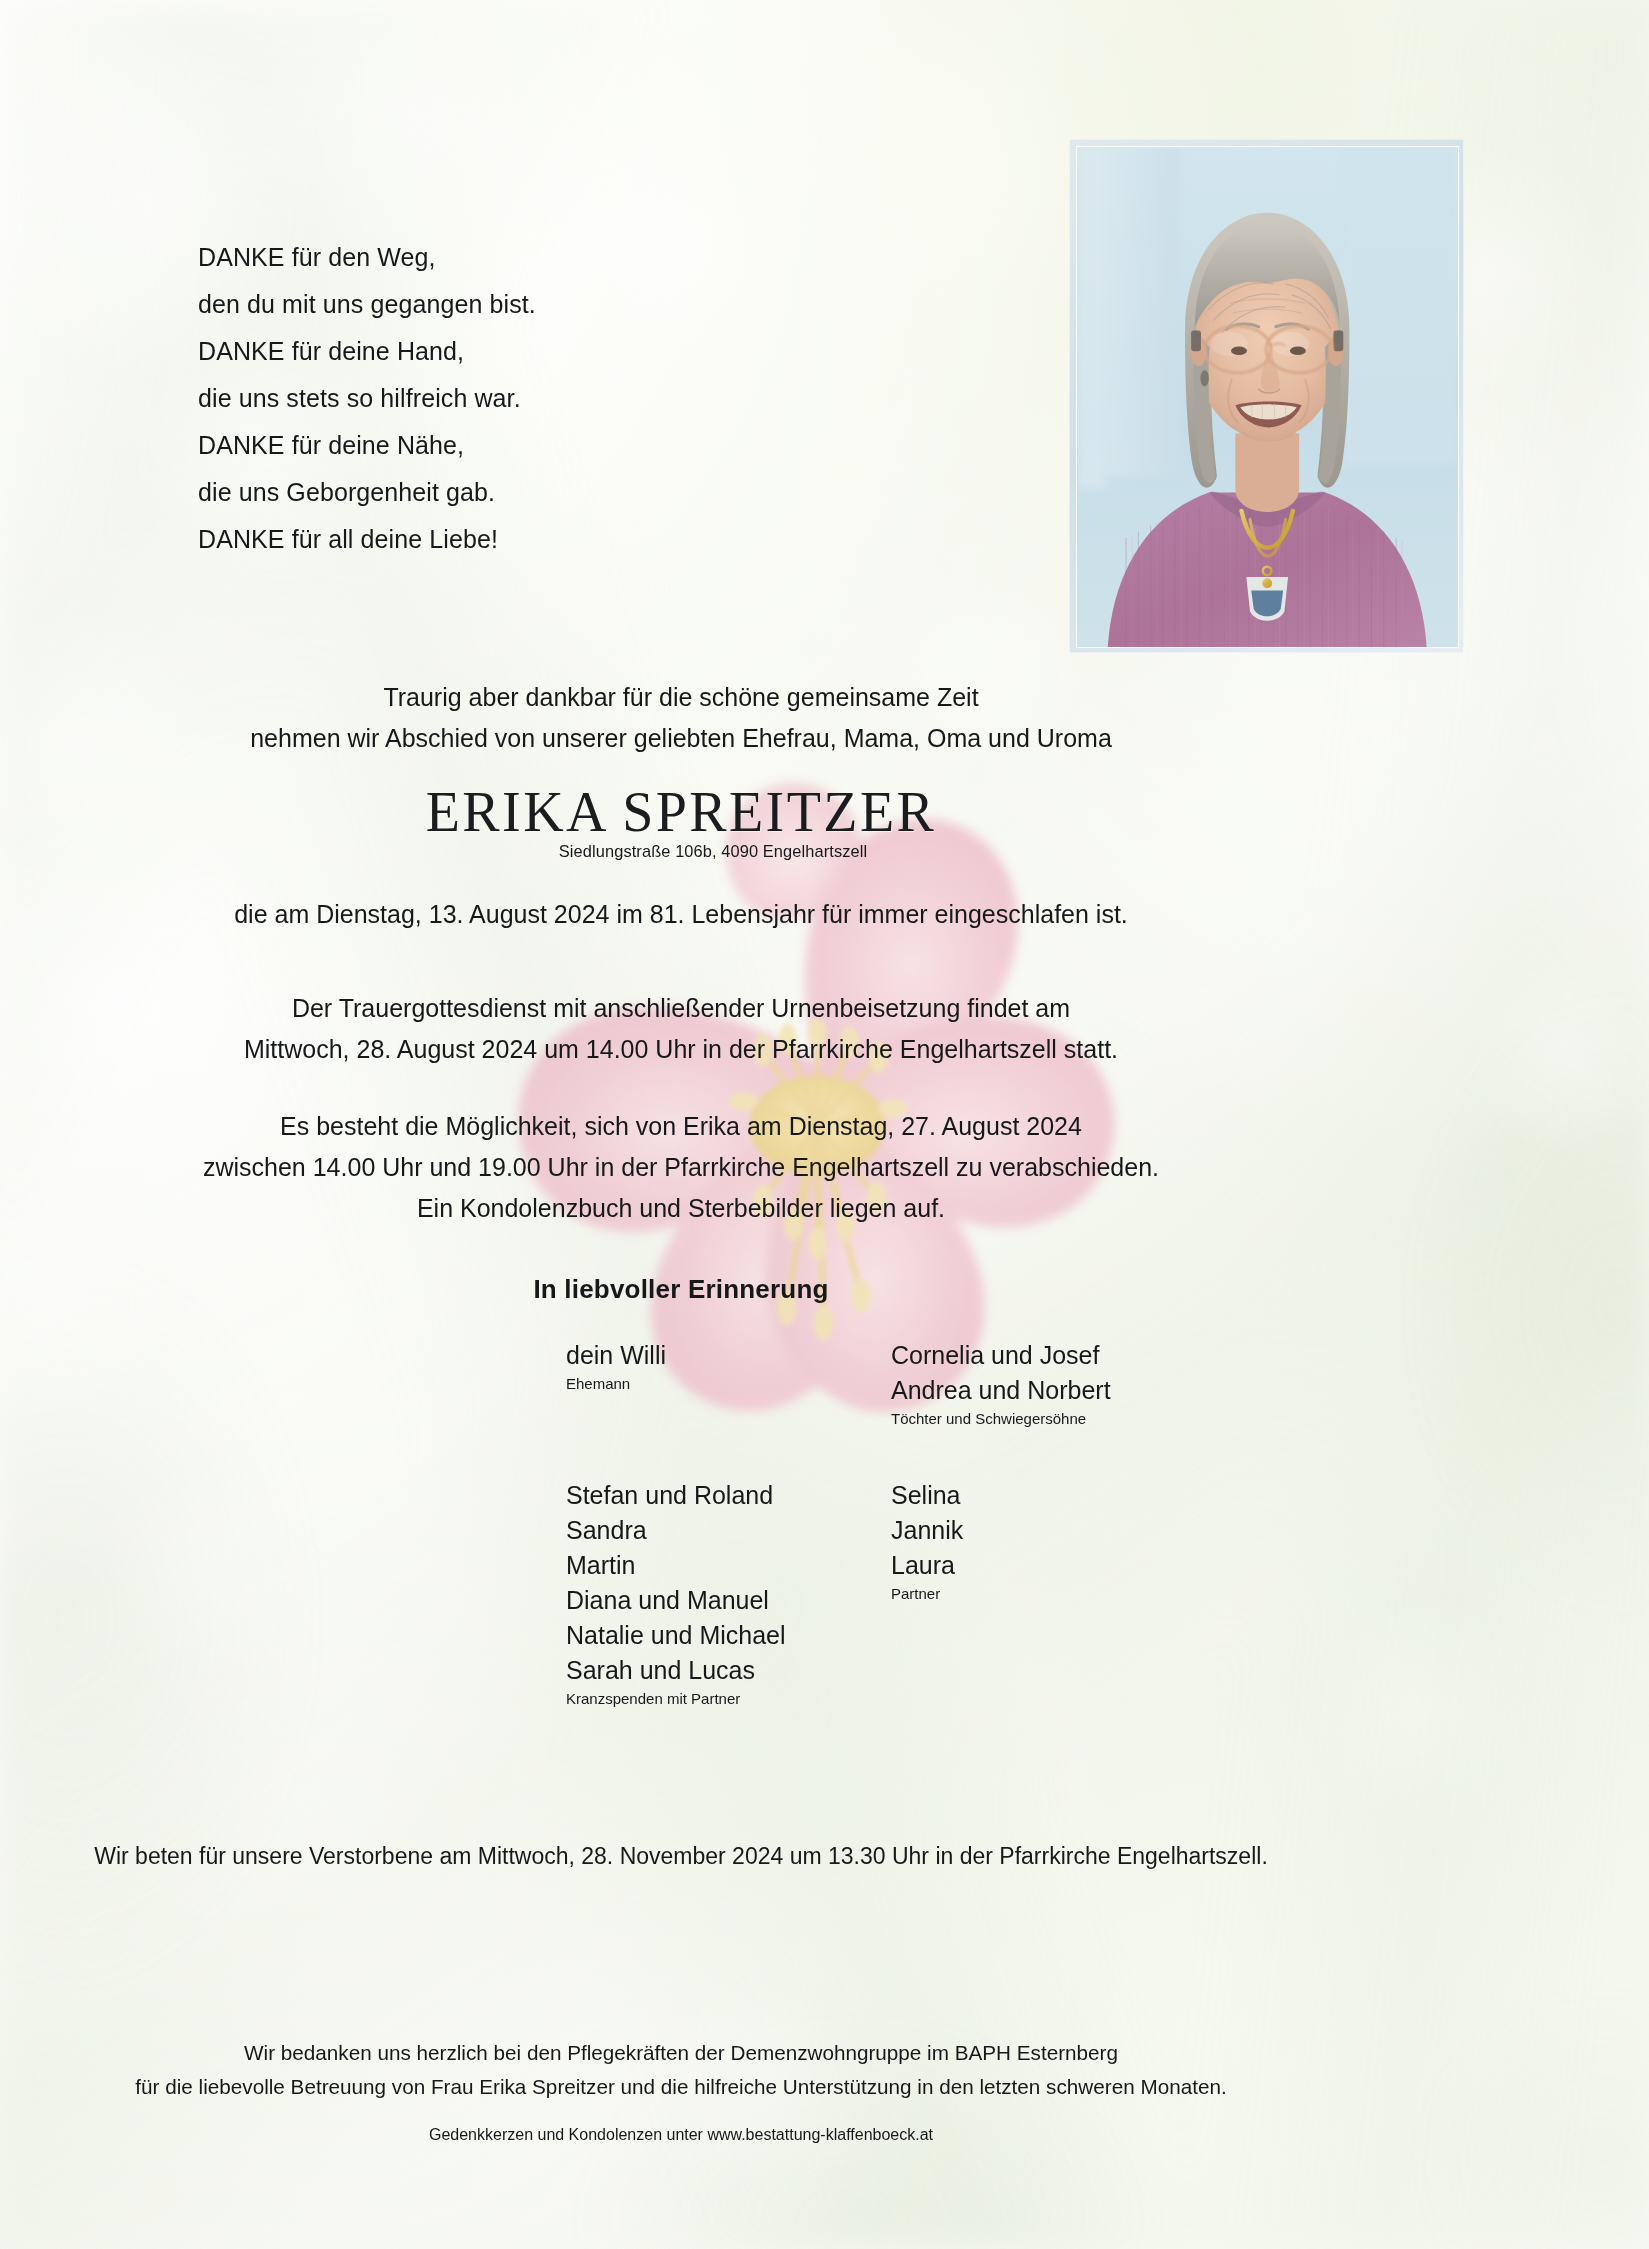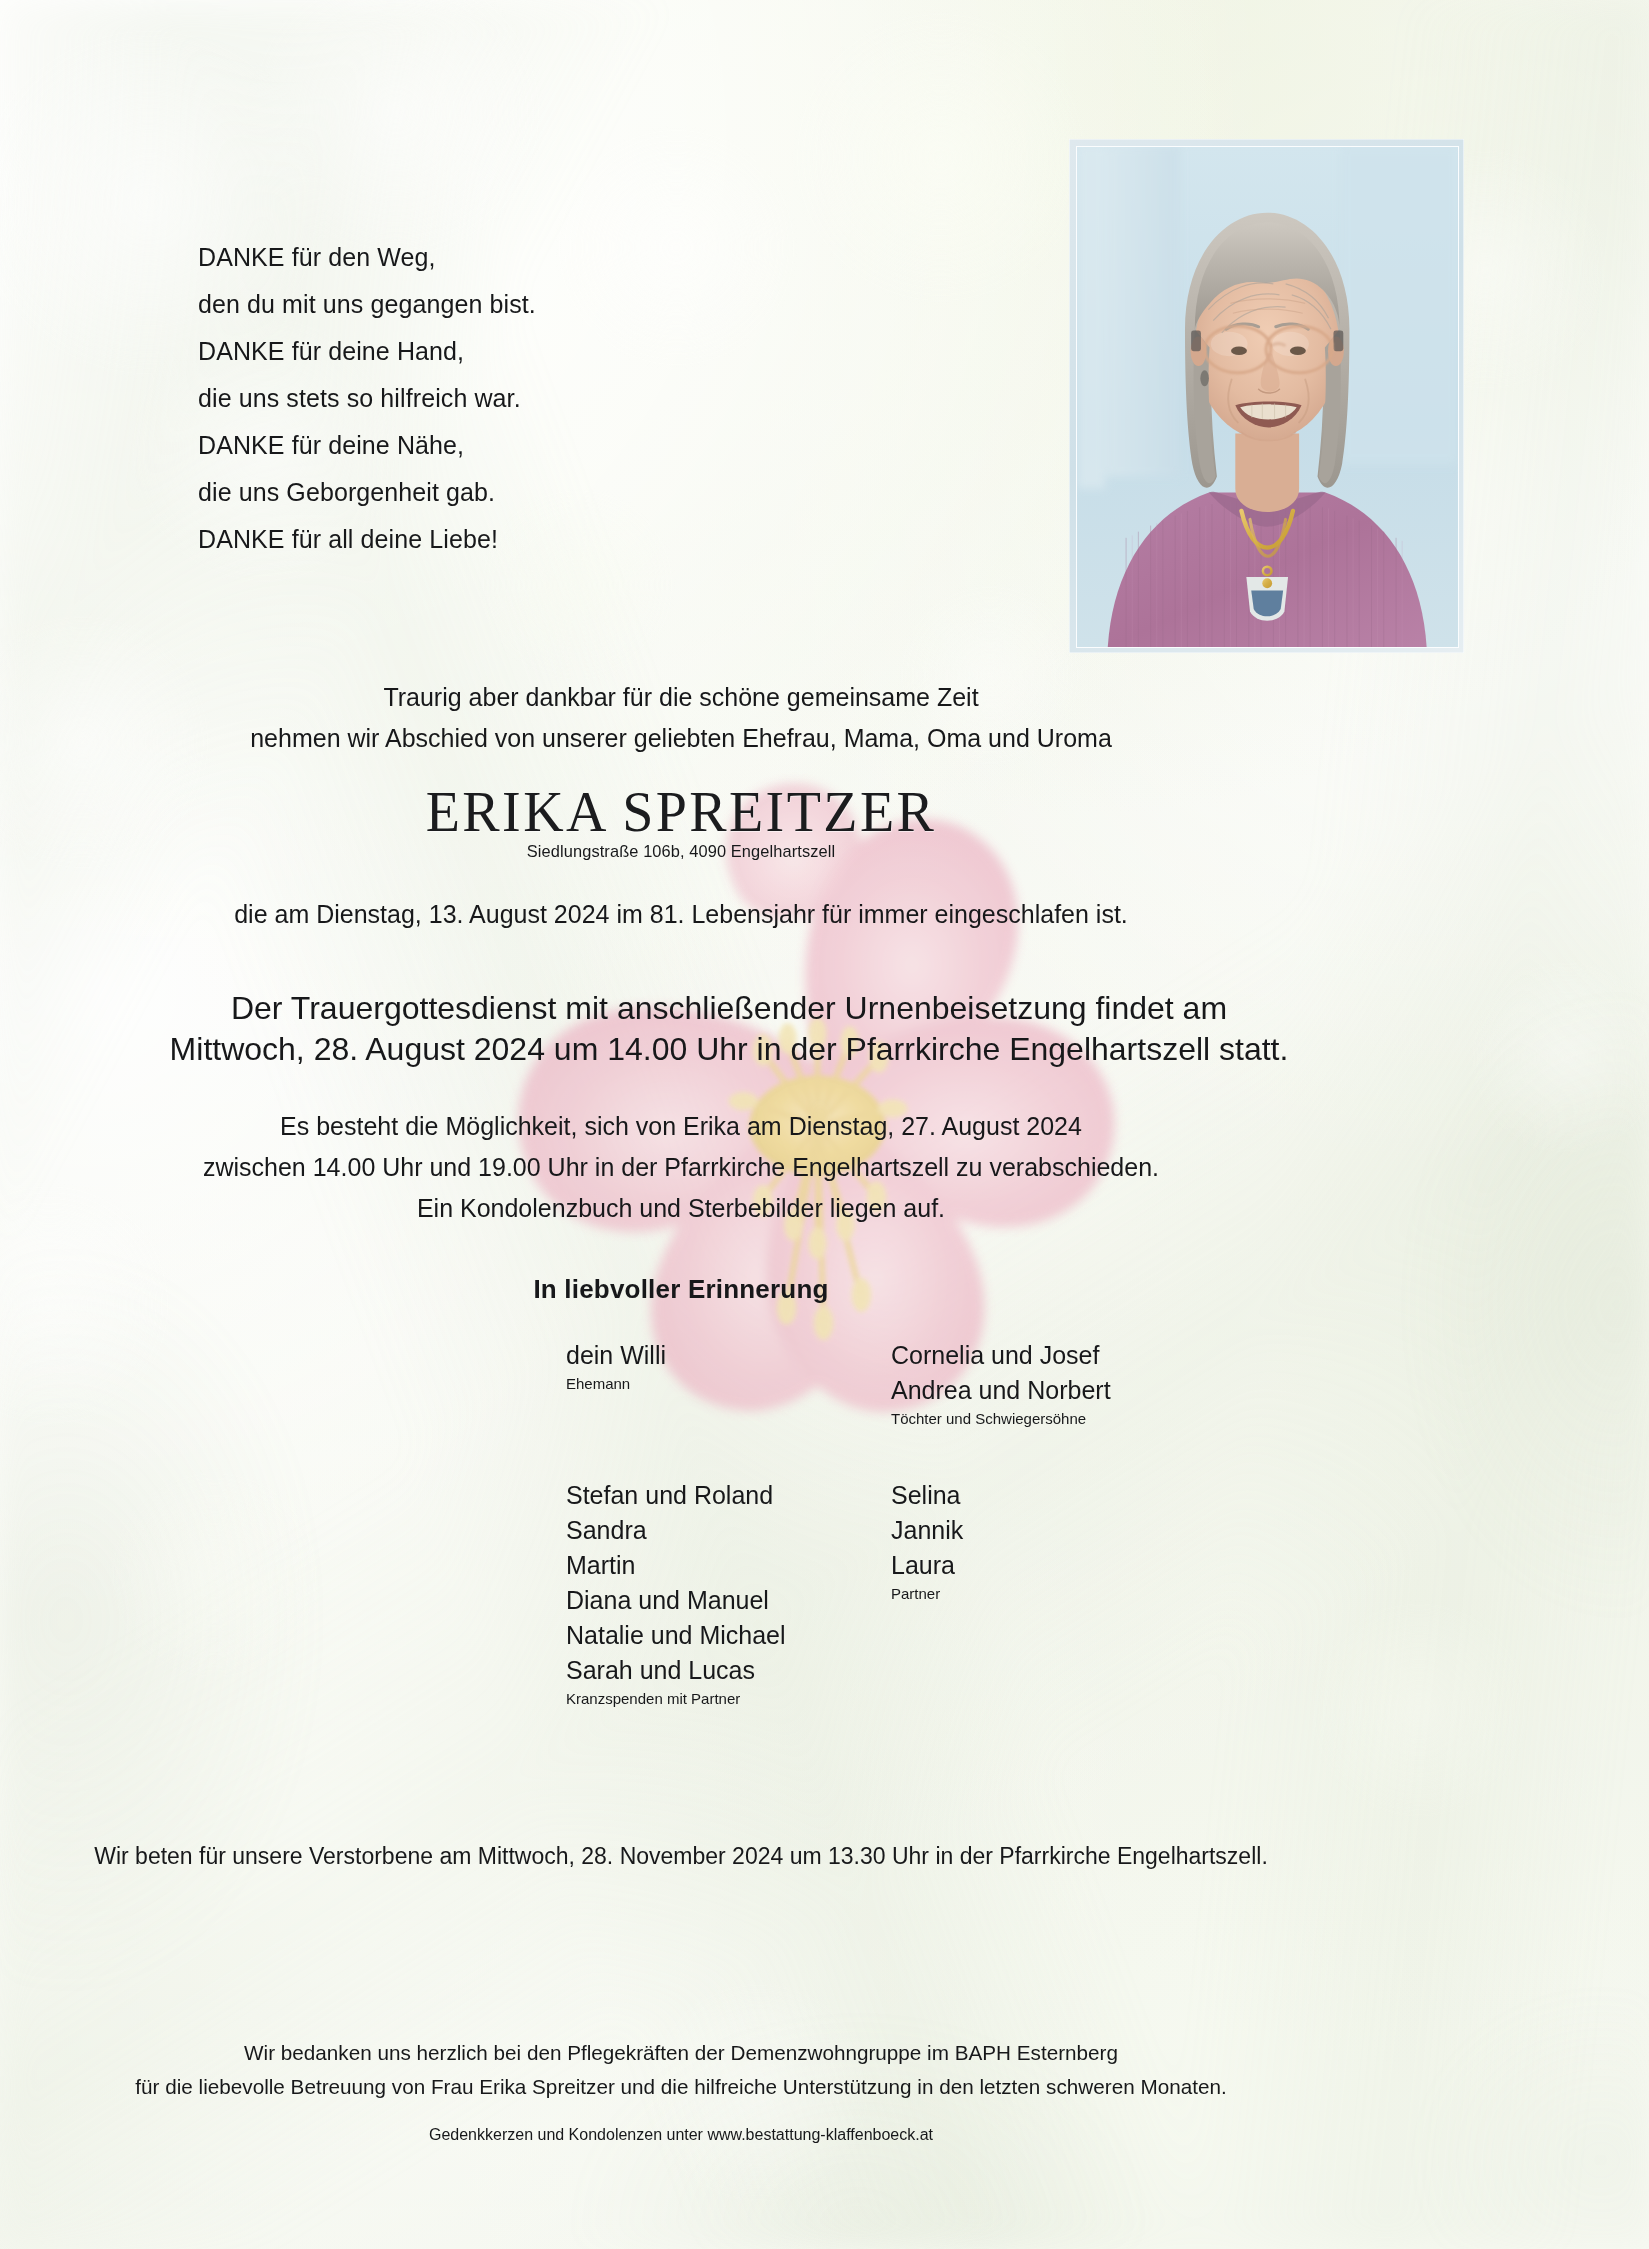--- a/index.html
+++ b/index.html
@@ -124,23 +124,23 @@
     left: 0;
     width: 1362px;
     text-align: center;
   }
 
   #intro      { top: 677px; font-size: 25px;  line-height: 41px; white-space: pre-line; }
   #name       { top: 780px; font-size: 56px;  letter-spacing: 2.4px;
                 font-family: "Liberation Serif", "DejaVu Serif", serif;
                 font-weight: 400; color: #1b1c1e;
                 text-shadow: 0.6px 0.6px 0 rgba(255,255,255,0.55); }
-  #address    { top: 842px; font-size: 16.4px;  letter-spacing: 0.1px; }
+  #address    { top: 842px; font-size: 16.4px;  letter-spacing: 0.1px; padding-left: 32px; }
   #death-line { top: 900px; font-size: 25px; }
-  #service    { top: 988px; font-size: 32px;  line-height: 41px; white-space: pre-line; padding-left: 48px; }
+  #service    { top: 988px; font-size: 25px;  line-height: 41px; white-space: pre-line; }
   #farewell   { top: 1106px; font-size: 25px;  line-height: 41px; white-space: pre-line; }
   #memory-head{ top: 1274px; font-size: 26px;  font-weight: bold; letter-spacing: 0.2px; }
 
   
   #family {
     position: absolute;
     left: 0;
     top: 1338px;
     width: 1650px;
   }

